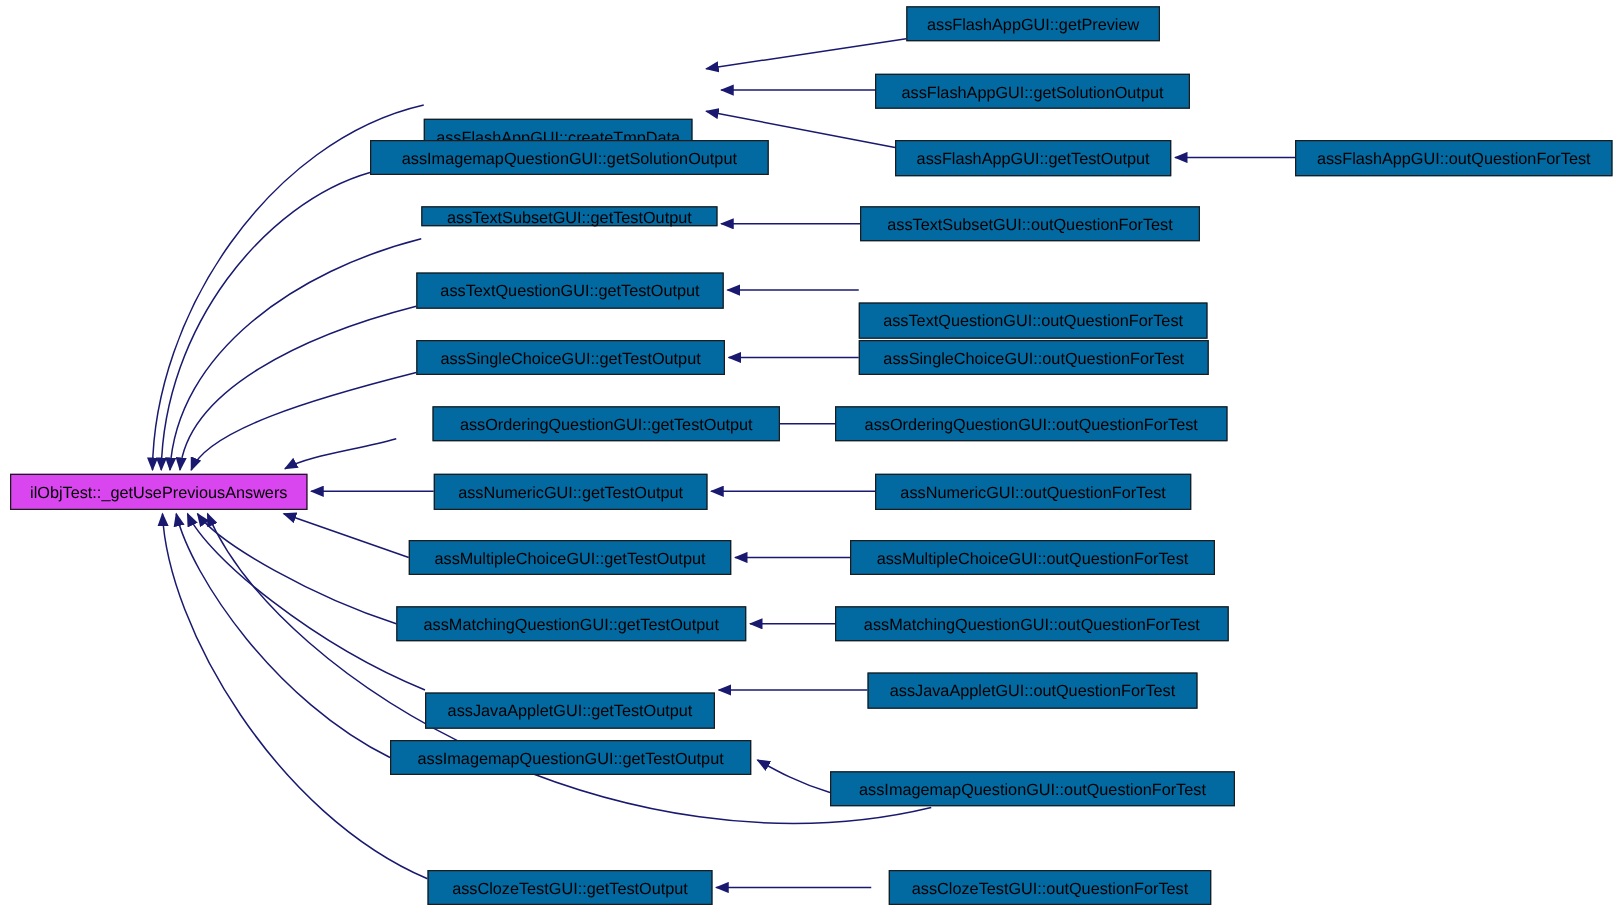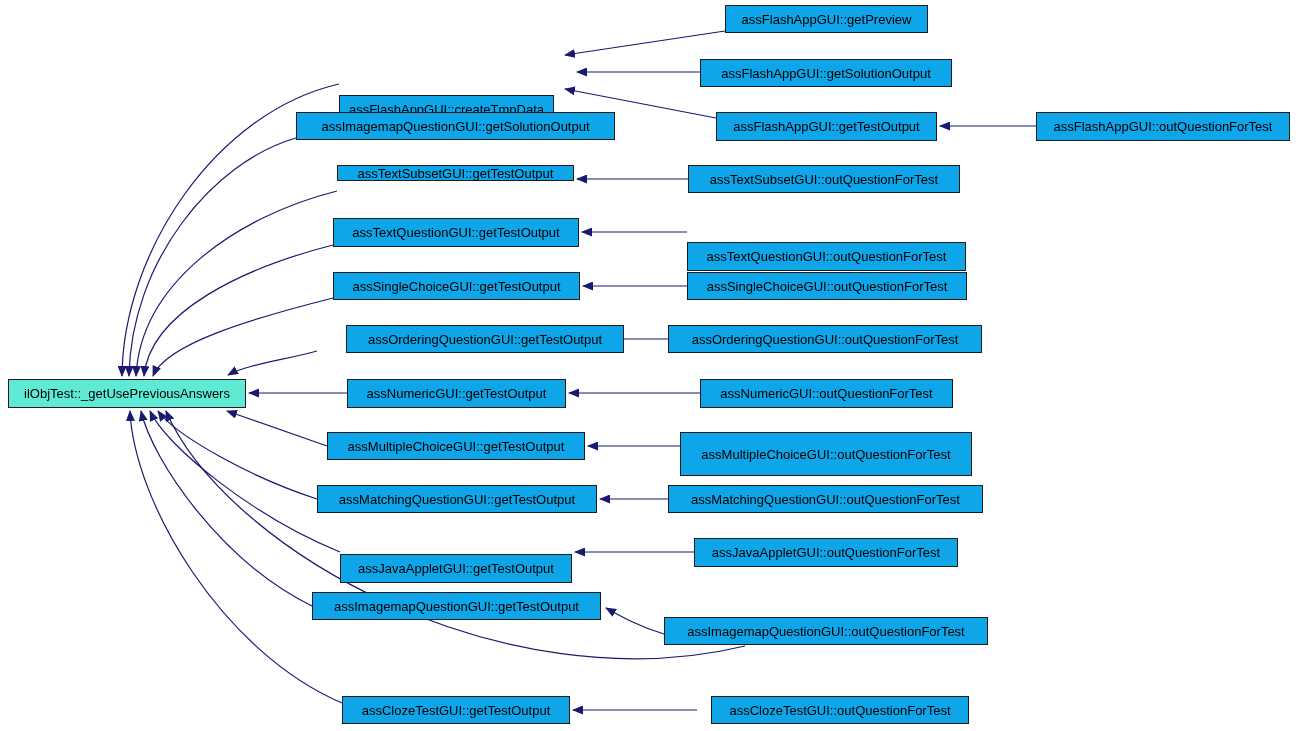--- a/index.html
+++ b/index.html
@@ -17,33 +17,33 @@
   }
   #edges {
     position: absolute;
     left: 0; top: 0;
     width: 1299px; height: 731px;
   }
   .node {
     position: absolute;
     box-sizing: border-box;
     border: 1px solid #1c1c1c;
-    background: #0ea5e9;
+    background: #0369a1;
     color: #000000;
     font-size: 13px;
     line-height: 1;
     display: flex;
     align-items: center;
     justify-content: center;
     white-space: nowrap;
     text-align: center;
     cursor: pointer;
   }
   .node.root {
-    background: #5eead4;
+    background: #d946ef;
   }
   .edge {
     fill: none;
     stroke: #191970;
     stroke-width: 1.2;
   }
 </style>
 </head>
 <body>
 
@@ -105,21 +105,21 @@
   <div class="node" style="left:342px; top:696px; width:228px; height:28px;">assClozeTestGUI::getTestOutput</div>
 
   <div class="node" style="left:725px; top:5px;   width:203px; height:28px;">assFlashAppGUI::getPreview</div>
   <div class="node" style="left:700px; top:59px;  width:252px; height:28px;">assFlashAppGUI::getSolutionOutput</div>
   <div class="node" style="left:716px; top:112px; width:221px; height:29px;">assFlashAppGUI::getTestOutput</div>
   <div class="node" style="left:688px; top:165px; width:272px; height:28px;">assTextSubsetGUI::outQuestionForTest</div>
   <div class="node" style="left:687px; top:218px; width:279px; height:29px;margin-top:24px;">assTextQuestionGUI::outQuestionForTest</div>
   <div class="node" style="left:687px; top:272px; width:280px; height:28px;">assSingleChoiceGUI::outQuestionForTest</div>
   <div class="node" style="left:668px; top:325px; width:314px; height:28px;">assOrderingQuestionGUI::outQuestionForTest</div>
   <div class="node" style="left:700px; top:379px; width:253px; height:29px;">assNumericGUI::outQuestionForTest</div>
-  <div class="node" style="left:680px; top:432px; width:292px; height:44px;">assMultipleChoiceGUI::outQuestionForTest</div>
+  <div class="node" style="left:680px; top:432px; width:292px; height:28px;">assMultipleChoiceGUI::outQuestionForTest</div>
   <div class="node" style="left:668px; top:485px; width:315px; height:28px;text-align:right;">assMatchingQuestionGUI::outQuestionForTest</div>
   <div class="node" style="left:694px; top:538px; width:264px; height:29px;">assJavaAppletGUI::outQuestionForTest</div>
   <div class="node" style="left:664px; top:617px; width:324px; height:28px;">assImagemapQuestionGUI::outQuestionForTest</div>
   <div class="node" style="left:697px; top:696px; width:258px; height:28px;margin-left:14px;">assClozeTestGUI::outQuestionForTest</div>
 
   <div class="node" style="left:1036px; top:112px; width:254px; height:29px;">assFlashAppGUI::outQuestionForTest</div>
 
 </div>
 
 </body></html>

